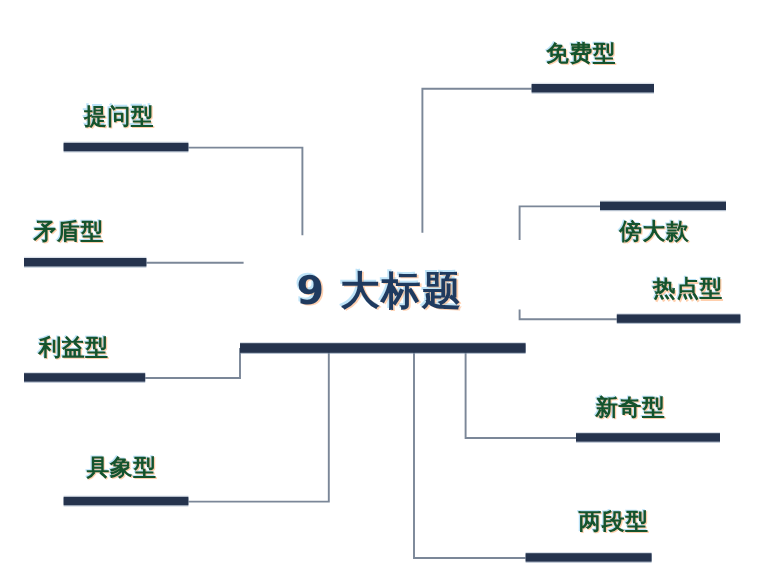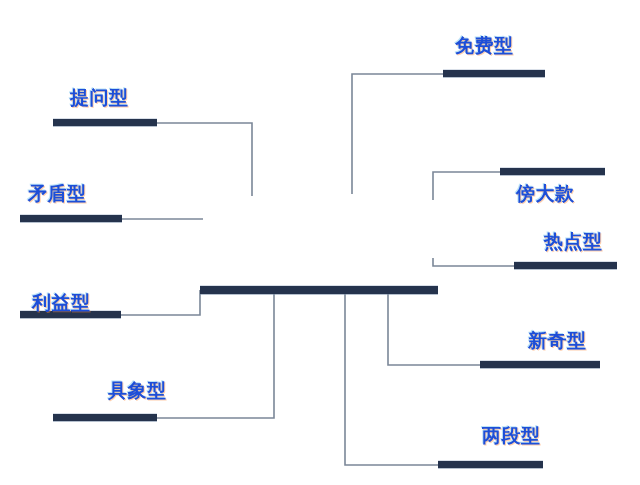--- a/index.html
+++ b/index.html
@@ -21,21 +21,21 @@
   }
   #connectors {
     position: absolute;
     left: 0;
     top: 0;
     width: 640px;
     height: 485px;
   }
   .node-label {
     position: absolute;
-    color: #1d4ed8;
+    color: #14532d;
     font-weight: bold;
     font-size: 19px;
     line-height: 1;
     white-space: nowrap;
     letter-spacing: 0.5px;
     text-shadow: 1px 1px 0 rgba(255,140,60,0.42), -1px -1px 0 rgba(80,180,235,0.38);
   }
   .center-title {
     position: absolute;
     color: #1f3a5f;
@@ -70,26 +70,27 @@
       <div style="position: absolute; left: 20px; top: 215px; width: 102px; height: 7px; background: rgb(37, 51, 77); box-shadow: rgba(120, 140, 165, 0.55) 0px 1px 0px, rgba(170, 185, 205, 0.45) 0px -1px 0px;"></div>
       <div style="position: absolute; left: 20px; top: 311px; width: 101px; height: 7px; background: rgb(37, 51, 77); box-shadow: rgba(120, 140, 165, 0.55) 0px 1px 0px, rgba(170, 185, 205, 0.45) 0px -1px 0px;"></div>
       <div style="position: absolute; left: 53px; top: 414px; width: 104px; height: 7px; background: rgb(37, 51, 77); box-shadow: rgba(120, 140, 165, 0.55) 0px 1px 0px, rgba(170, 185, 205, 0.45) 0px -1px 0px;"></div>
       <div style="position: absolute; left: 443px; top: 70px; width: 102px; height: 7px; background: rgb(37, 51, 77); box-shadow: rgba(120, 140, 165, 0.55) 0px 1px 0px, rgba(170, 185, 205, 0.45) 0px -1px 0px;"></div>
       <div style="position: absolute; left: 500px; top: 168px; width: 105px; height: 7px; background: rgb(37, 51, 77); box-shadow: rgba(120, 140, 165, 0.55) 0px 1px 0px, rgba(170, 185, 205, 0.45) 0px -1px 0px;"></div>
       <div style="position: absolute; left: 514px; top: 262px; width: 103px; height: 7px; background: rgb(37, 51, 77); box-shadow: rgba(120, 140, 165, 0.55) 0px 1px 0px, rgba(170, 185, 205, 0.45) 0px -1px 0px;"></div>
       <div style="position: absolute; left: 480px; top: 361px; width: 120px; height: 7px; background: rgb(37, 51, 77); box-shadow: rgba(120, 140, 165, 0.55) 0px 1px 0px, rgba(170, 185, 205, 0.45) 0px -1px 0px;"></div>
       <div style="position: absolute; left: 438px; top: 461px; width: 105px; height: 7px; background: rgb(37, 51, 77); box-shadow: rgba(120, 140, 165, 0.55) 0px 1px 0px, rgba(170, 185, 205, 0.45) 0px -1px 0px;"></div>
     </div>
 
+  <div class="center-title" style="left:247px; top:225px;">9 大标题</div>
 
   <div id="labels-layer">
       <div class="node-label" style="left: 70px; top: 88px; text-align: center;">提问型</div>
       <div class="node-label" style="left: 28px; top: 184px;">矛盾型</div>
-      <div class="node-label" style="left: 32px; top: 281px; margin-top: 12px;">利益型</div>
-      <div class="node-label" style="left: 72px; top: 381px; margin-left: 36px;">具象型</div>
+      <div class="node-label" style="left: 32px; top: 281px;">利益型</div>
+      <div class="node-label" style="left: 72px; top: 381px;">具象型</div>
       <div class="node-label" style="left: 455px; top: 36px;">免费型</div>
       <div class="node-label" style="left: 516px; top: 136px; margin-top: 48px;">傍大款</div>
       <div class="node-label" style="left: 544px; top: 232px;">热点型</div>
-      <div class="node-label" style="left: 528px; top: 331px;">新奇型</div>
+      <div class="node-label" style="left: 496px; top: 331px;">新奇型</div>
       <div class="node-label" style="left: 450px; top: 426px; padding-left: 32px;">两段型</div>
     </div>
 
 </div>
 
 </body></html>

